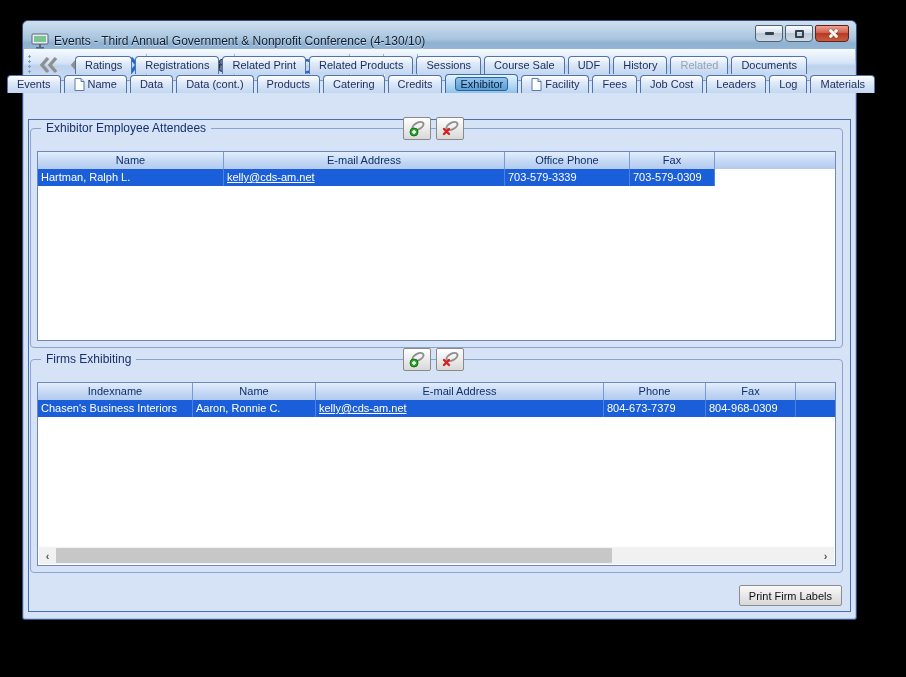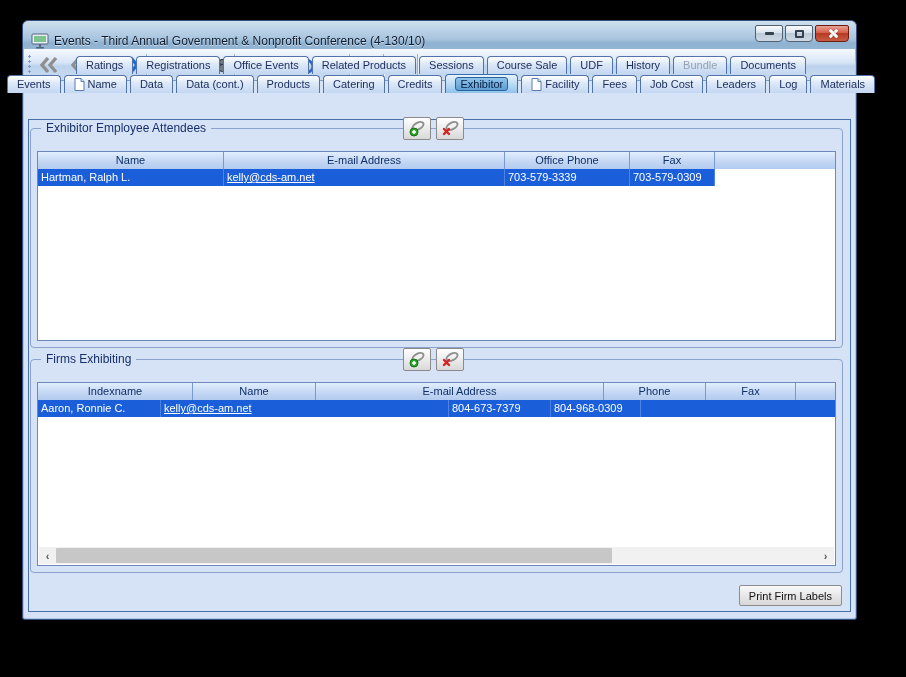--- a/index.html
+++ b/index.html
@@ -247,39 +247,39 @@
     </div>
 
     <div class="tabrow tabrow1">
       <div class="tab">
           <span>Ratings</span>
         </div>
       <div class="tab">
           <span>Registrations</span>
         </div>
       <div class="tab">
-          <span>Office Events</span>
+          <span>Related Print</span>
         </div>
       <div class="tab">
           <span>Related Products</span>
         </div>
       <div class="tab">
           <span>Sessions</span>
         </div>
       <div class="tab">
           <span>Course Sale</span>
         </div>
       <div class="tab">
           <span>UDF</span>
         </div>
       <div class="tab">
           <span>History</span>
         </div>
       <div class="tab disabled">
-          <span>Bundle</span>
+          <span>Related</span>
         </div>
       <div class="tab">
           <span>Documents</span>
         </div>
     </div>
 
     <div class="tabrow tabrow2">
       <div class="tab">
           <span>Events</span>
         </div>
@@ -390,20 +390,21 @@
         </div>
         <div class="grid grid2">
           <div class="grid-head">
             <div class="hcell t2c0">Indexname</div>
             <div class="hcell t2c1">Name</div>
             <div class="hcell t2c2">E-mail Address</div>
             <div class="hcell t2c3">Phone</div>
             <div class="hcell t2c4">Fax</div>
           </div>
           <div class="grid-row">
+            <div class="cell t2c0">Chasen's Business Interiors</div>
             <div class="cell t2c1">Aaron, Ronnie C.</div>
             <div class="cell t2c2"><a href="#">kelly@cds-am.net</a></div>
             <div class="cell t2c3">804-673-7379</div>
             <div class="cell t2c4">804-968-0309</div>
             <div class="cell last"></div>
           </div>
           <div class="hscroll">
             <div class="sb-arrow">‹</div>
             <div class="sb-track">
               <div class="sb-thumb"></div>

